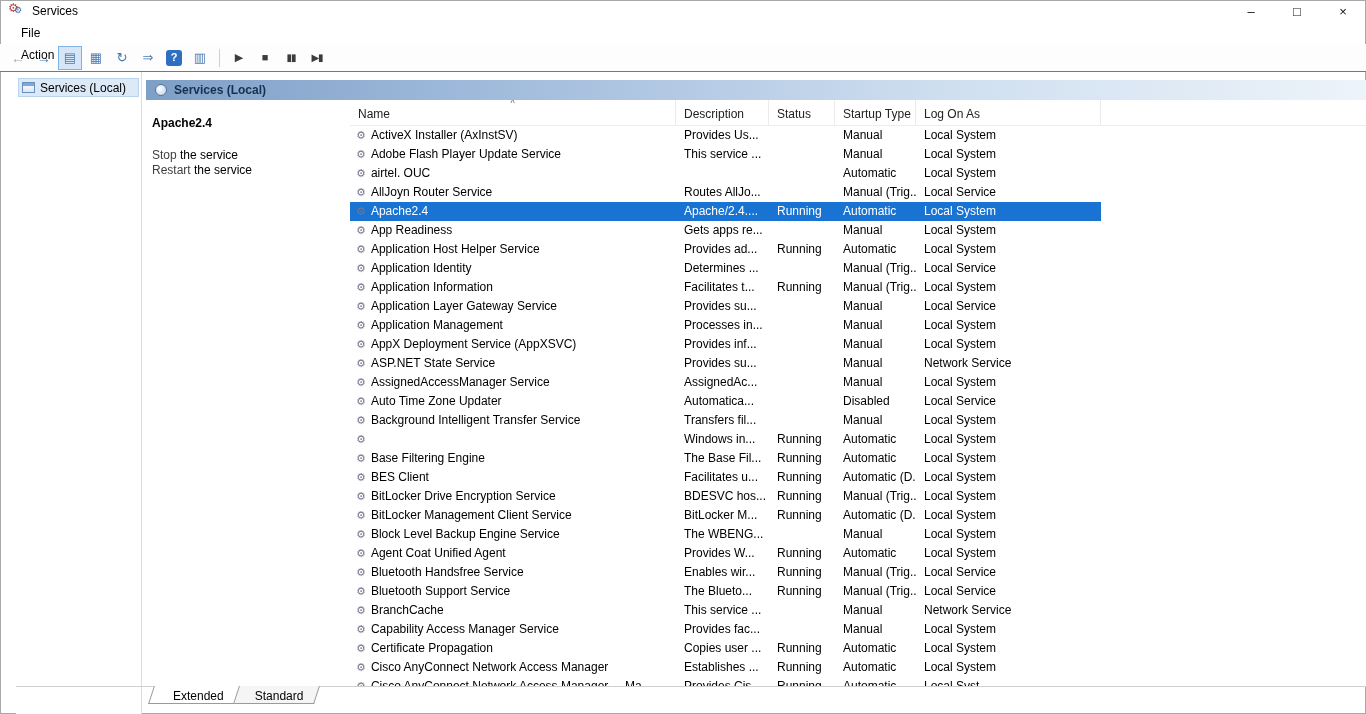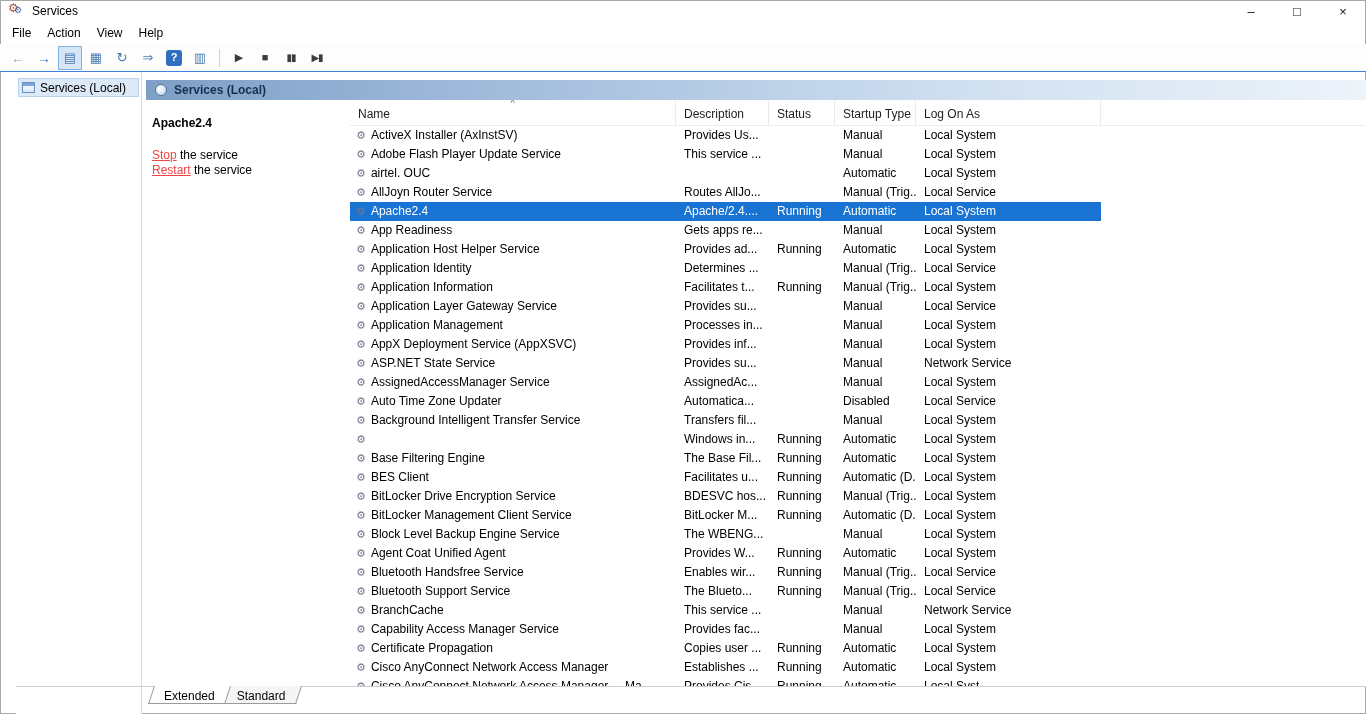--- a/index.html
+++ b/index.html
@@ -11,21 +11,21 @@
   .titlebar{height:22px;display:flex;align-items:center;}
   .app-icon{margin-left:8px;width:16px;height:16px;position:relative;flex:none;}
   .app-icon .g1{position:absolute;left:0;top:-2px;font-size:12px;color:#b0493f;}
   .app-icon .g2{position:absolute;left:6px;top:2px;font-size:9px;color:#3f6fb0;}
   .title-text{margin-left:8px;}
   .win-controls{margin-left:auto;display:flex;height:100%;}
   .win-btn{width:46px;display:flex;align-items:center;justify-content:center;color:#111;cursor:default;}
   .win-btn .win-glyph{font-size:13px;line-height:1;}
 
   
-  .menubar{height:22px;display:flex;align-items:flex-start;padding-left:4px;}
+  .menubar{height:22px;display:flex;align-items:flex-start;padding-left:13px;flex-direction:column;}
   .menu-item{padding:0 8px;line-height:22px;}
 
   
   .toolbar{height:27px;display:flex;align-items:center;padding-left:6px;gap:2px;
     background:#fdfdfd;border-bottom:1px solid #3c84d8;}
   .tbtn{width:24px;height:24px;display:flex;align-items:center;justify-content:center;
     border:1px solid transparent;box-sizing:border-box;}
   .tbtn.active{background:#d6e6f7;border-color:#7fb2e5;}
   .glyph{line-height:1;}
   .glyph.disabled{color:#a8a8a8;font-size:14px;font-weight:bold;}
@@ -50,21 +50,21 @@
   .pane-header{height:20px;flex:none;display:flex;align-items:center;gap:7px;padding-left:9px;
     background:linear-gradient(90deg,#7e9fc6 0%,#9db8da 25%,#cfdff0 65%,#eef4fa 100%);}
   .console-icon{width:12px;height:12px;border-radius:50%;border:1px solid #54779f;
     background:radial-gradient(circle at 35% 35%,#ffffff,#b9d1ea);box-sizing:border-box;flex:none;}
   .pane-header-text{font-weight:bold;color:#16314f;}
 
   .content-row{flex:1;display:flex;min-height:0;}
   .extended-panel{width:204px;flex:none;box-sizing:border-box;padding:16px 10px 0 6px;line-height:15px;}
   .svc-title{font-weight:bold;margin-bottom:17px;}
   .svc-links div{margin-bottom:0;}
-  a.link{color:#ef4444;text-decoration:underline;cursor:pointer;}
+  a.link{color:#404040;cursor:pointer;}
   .desc-block{margin-top:36px;}
 
   .list-area{flex:1;position:relative;overflow:hidden;min-width:0;background:#fff;}
   .col-headers{height:26px;display:flex;border-bottom:1px solid #ededed;box-sizing:border-box;}
   .hcell{box-sizing:border-box;padding:7px 4px 0 8px;border-right:1px solid #ebebeb;
     white-space:nowrap;overflow:hidden;color:#222;position:relative;}
   .hcell.filler{flex:1;border-right:none;}
   .sort-caret{position:absolute;top:-1px;left:50%;transform:translateX(-50%);font-size:9px;color:#666;line-height:1;}
   .w-name{width:326px;}.w-desc{width:93px;}.w-status{width:66px;}.w-startup{width:81px;}.w-logon{width:185px;}
 
@@ -86,21 +86,21 @@
 
   .tabs{height:19px;flex:none;display:flex;align-items:stretch;padding-left:4px;position:relative;}
   .tabs::before{content:"";position:absolute;left:-130px;right:0;top:0;height:1px;background:#cfcfcf;}
   .tab{position:relative;padding:0 14px;display:flex;align-items:center;margin-right:-6px;}
   .tab::before{content:"";position:absolute;left:1px;right:1px;top:0;bottom:1px;background:#fff;
     border:1px solid #9a9a9a;border-top:none;transform:skewX(-18deg);}
   .tab.active{z-index:2;}
   .tab.active::before{background:#fff;}
   .tab:not(.active){z-index:1;}
   .tab:not(.active)::before{background:#f5f5f5;}
-  .tab .lbl{position:relative;z-index:3;}
+  .tab .lbl{position:relative;z-index:3;margin-left:9px;}
 </style>
 </head>
 <body>
 
 <div class="window">
 
   <div class="titlebar">
     <span class="app-icon">
       <span class="g1">⚙</span>
         <span class="g2">⚙</span>

